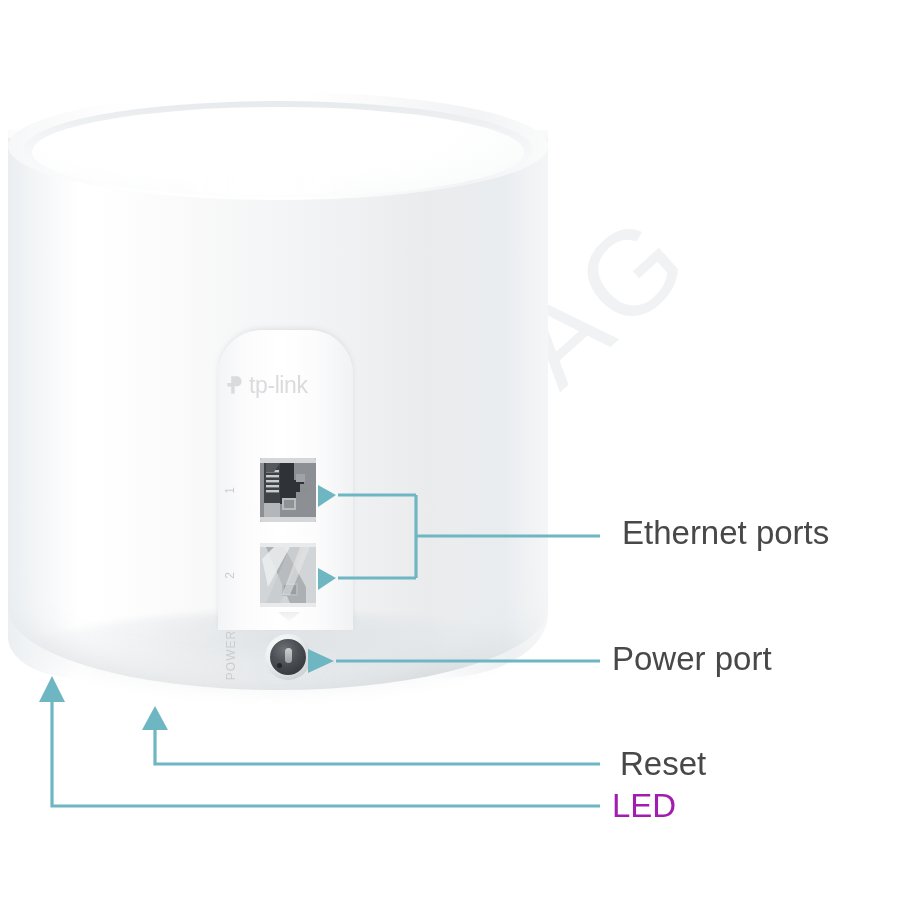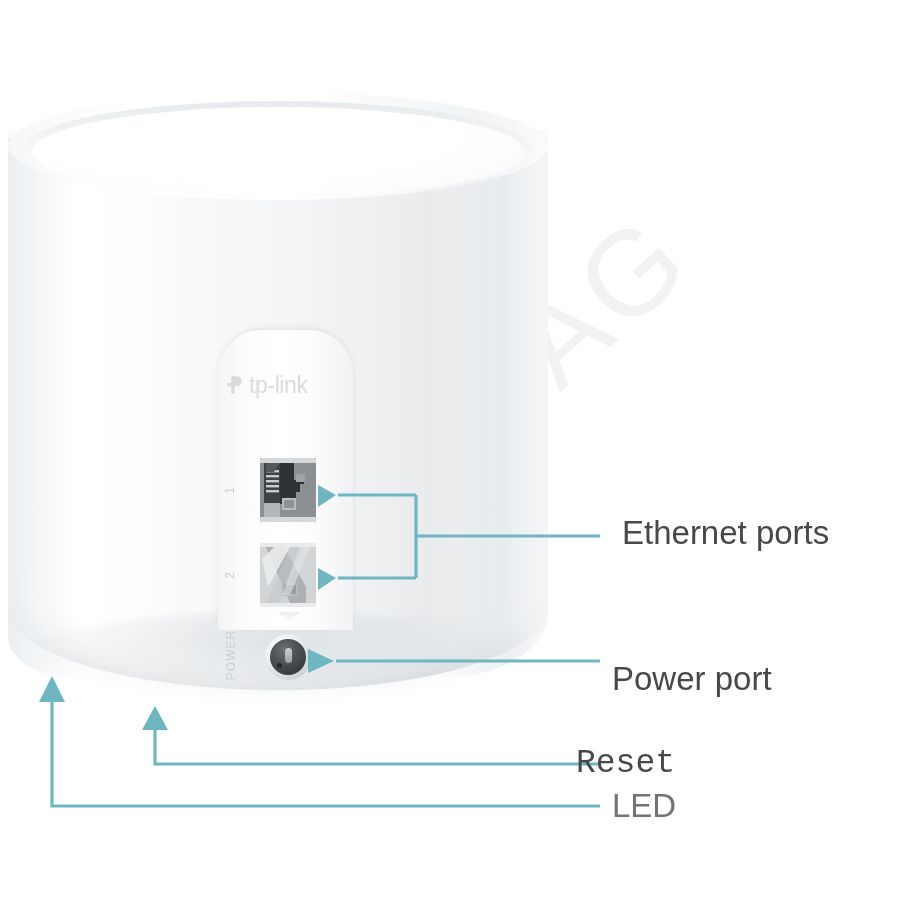--- a/index.html
+++ b/index.html
@@ -277,22 +277,22 @@
   
   .callout-label {
     position: absolute;
     color: #484848;
     font-size: 33px;
     line-height: 38px;
     white-space: nowrap;
     user-select: none;
   }
   .lbl-ethernet { left: 612px; top: 514px; margin-left: 10px; }
-  .lbl-power    { left: 612px; top: 640px; margin-top: 20px; }
-  .lbl-reset    { left: 576px; top: 745px; font-family: Liberation Mono, monospace; }
+  .lbl-power    { left: 612px; top: 640px; }
+  .lbl-reset    { left: 620px; top: 745px; }
   .lbl-led      { left: 612px; top: 787px; }
 </style>
 </head>
 <body>
 
 <div id="stage" style="background: rgb(255, 255, 255);">
 
   <div class="watermark" style="color: rgb(240, 242, 243);">EI MAG</div>
 
   <div class="device">
@@ -401,15 +401,15 @@
       <polygon points="52,676 39,702 65,702" fill="#6fb6c3"></polygon>
     </g>
   </svg>
 
   <div class="callout-label lbl-ethernet" style="color: rgb(72, 72, 72);">Ethernet ports</div>
 
   <div class="callout-label lbl-power" style="color: rgb(72, 72, 72);">Power port</div>
 
   <div class="callout-label lbl-reset" style="color: rgb(72, 72, 72);">Reset</div>
 
-  <div class="callout-label lbl-led" style="color: #737373;">LED</div>
+  <div class="callout-label lbl-led" style="color: #a21caf;">LED</div>
 
 </div>
 
 </body></html>

